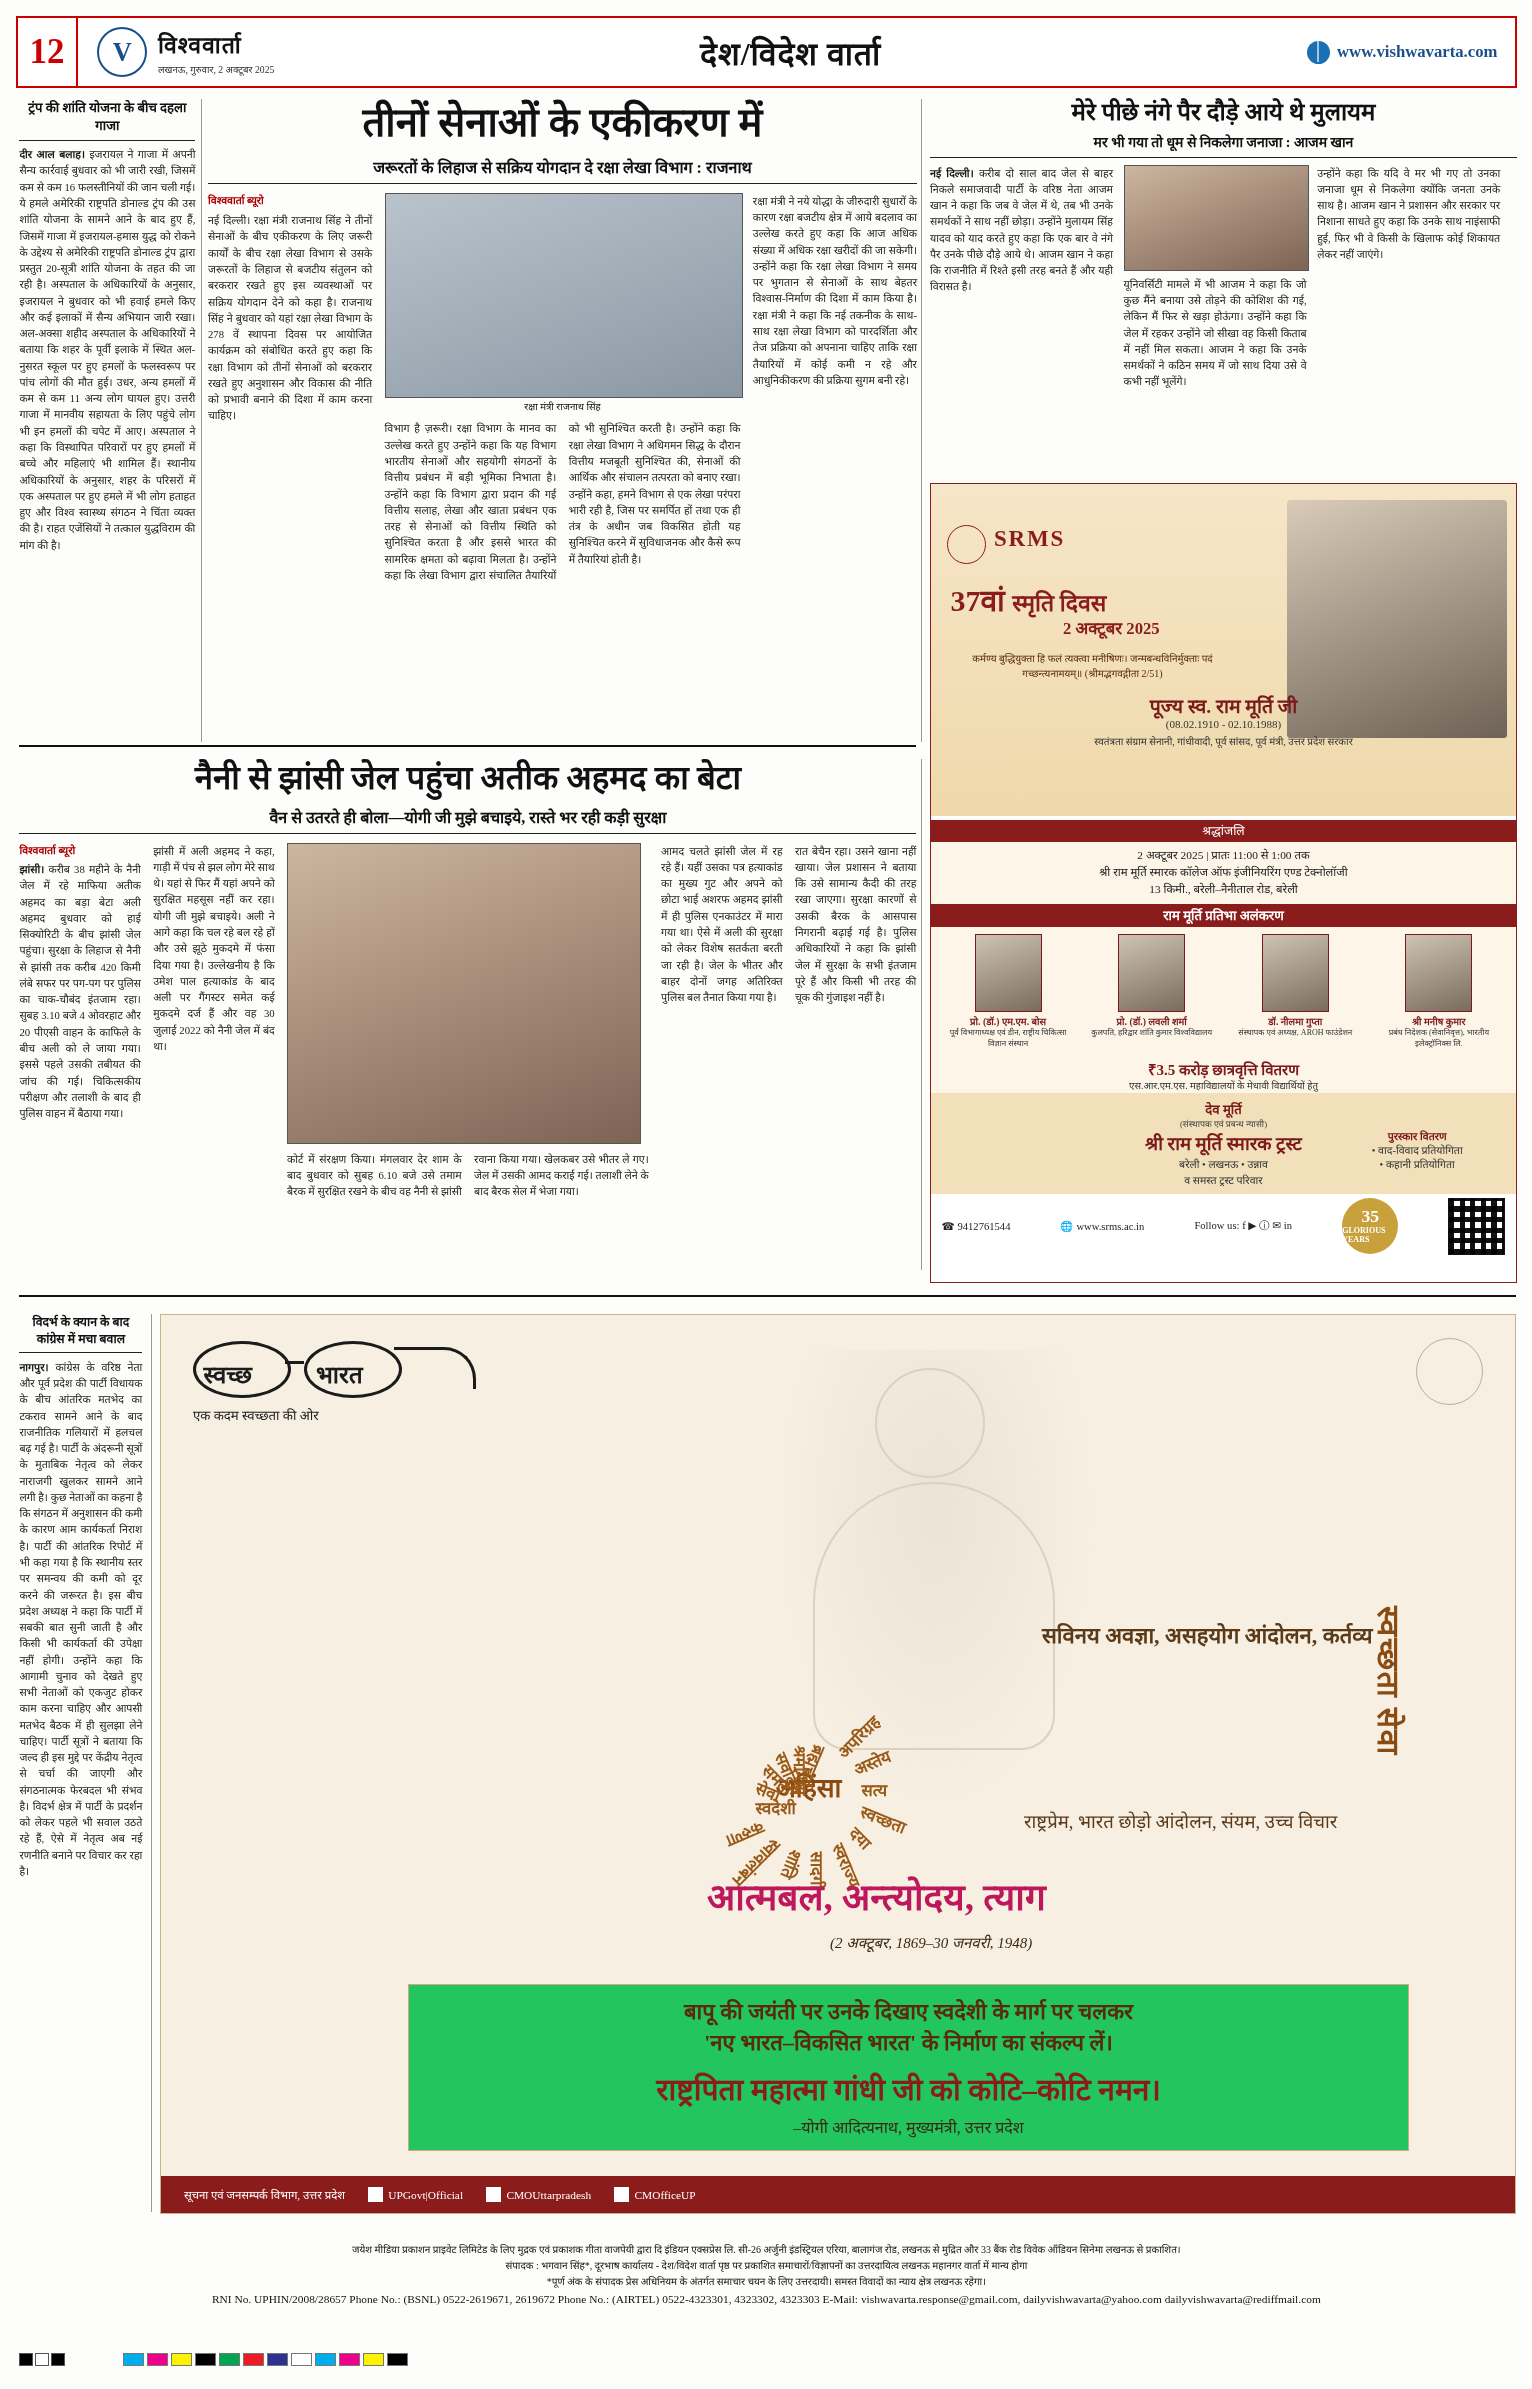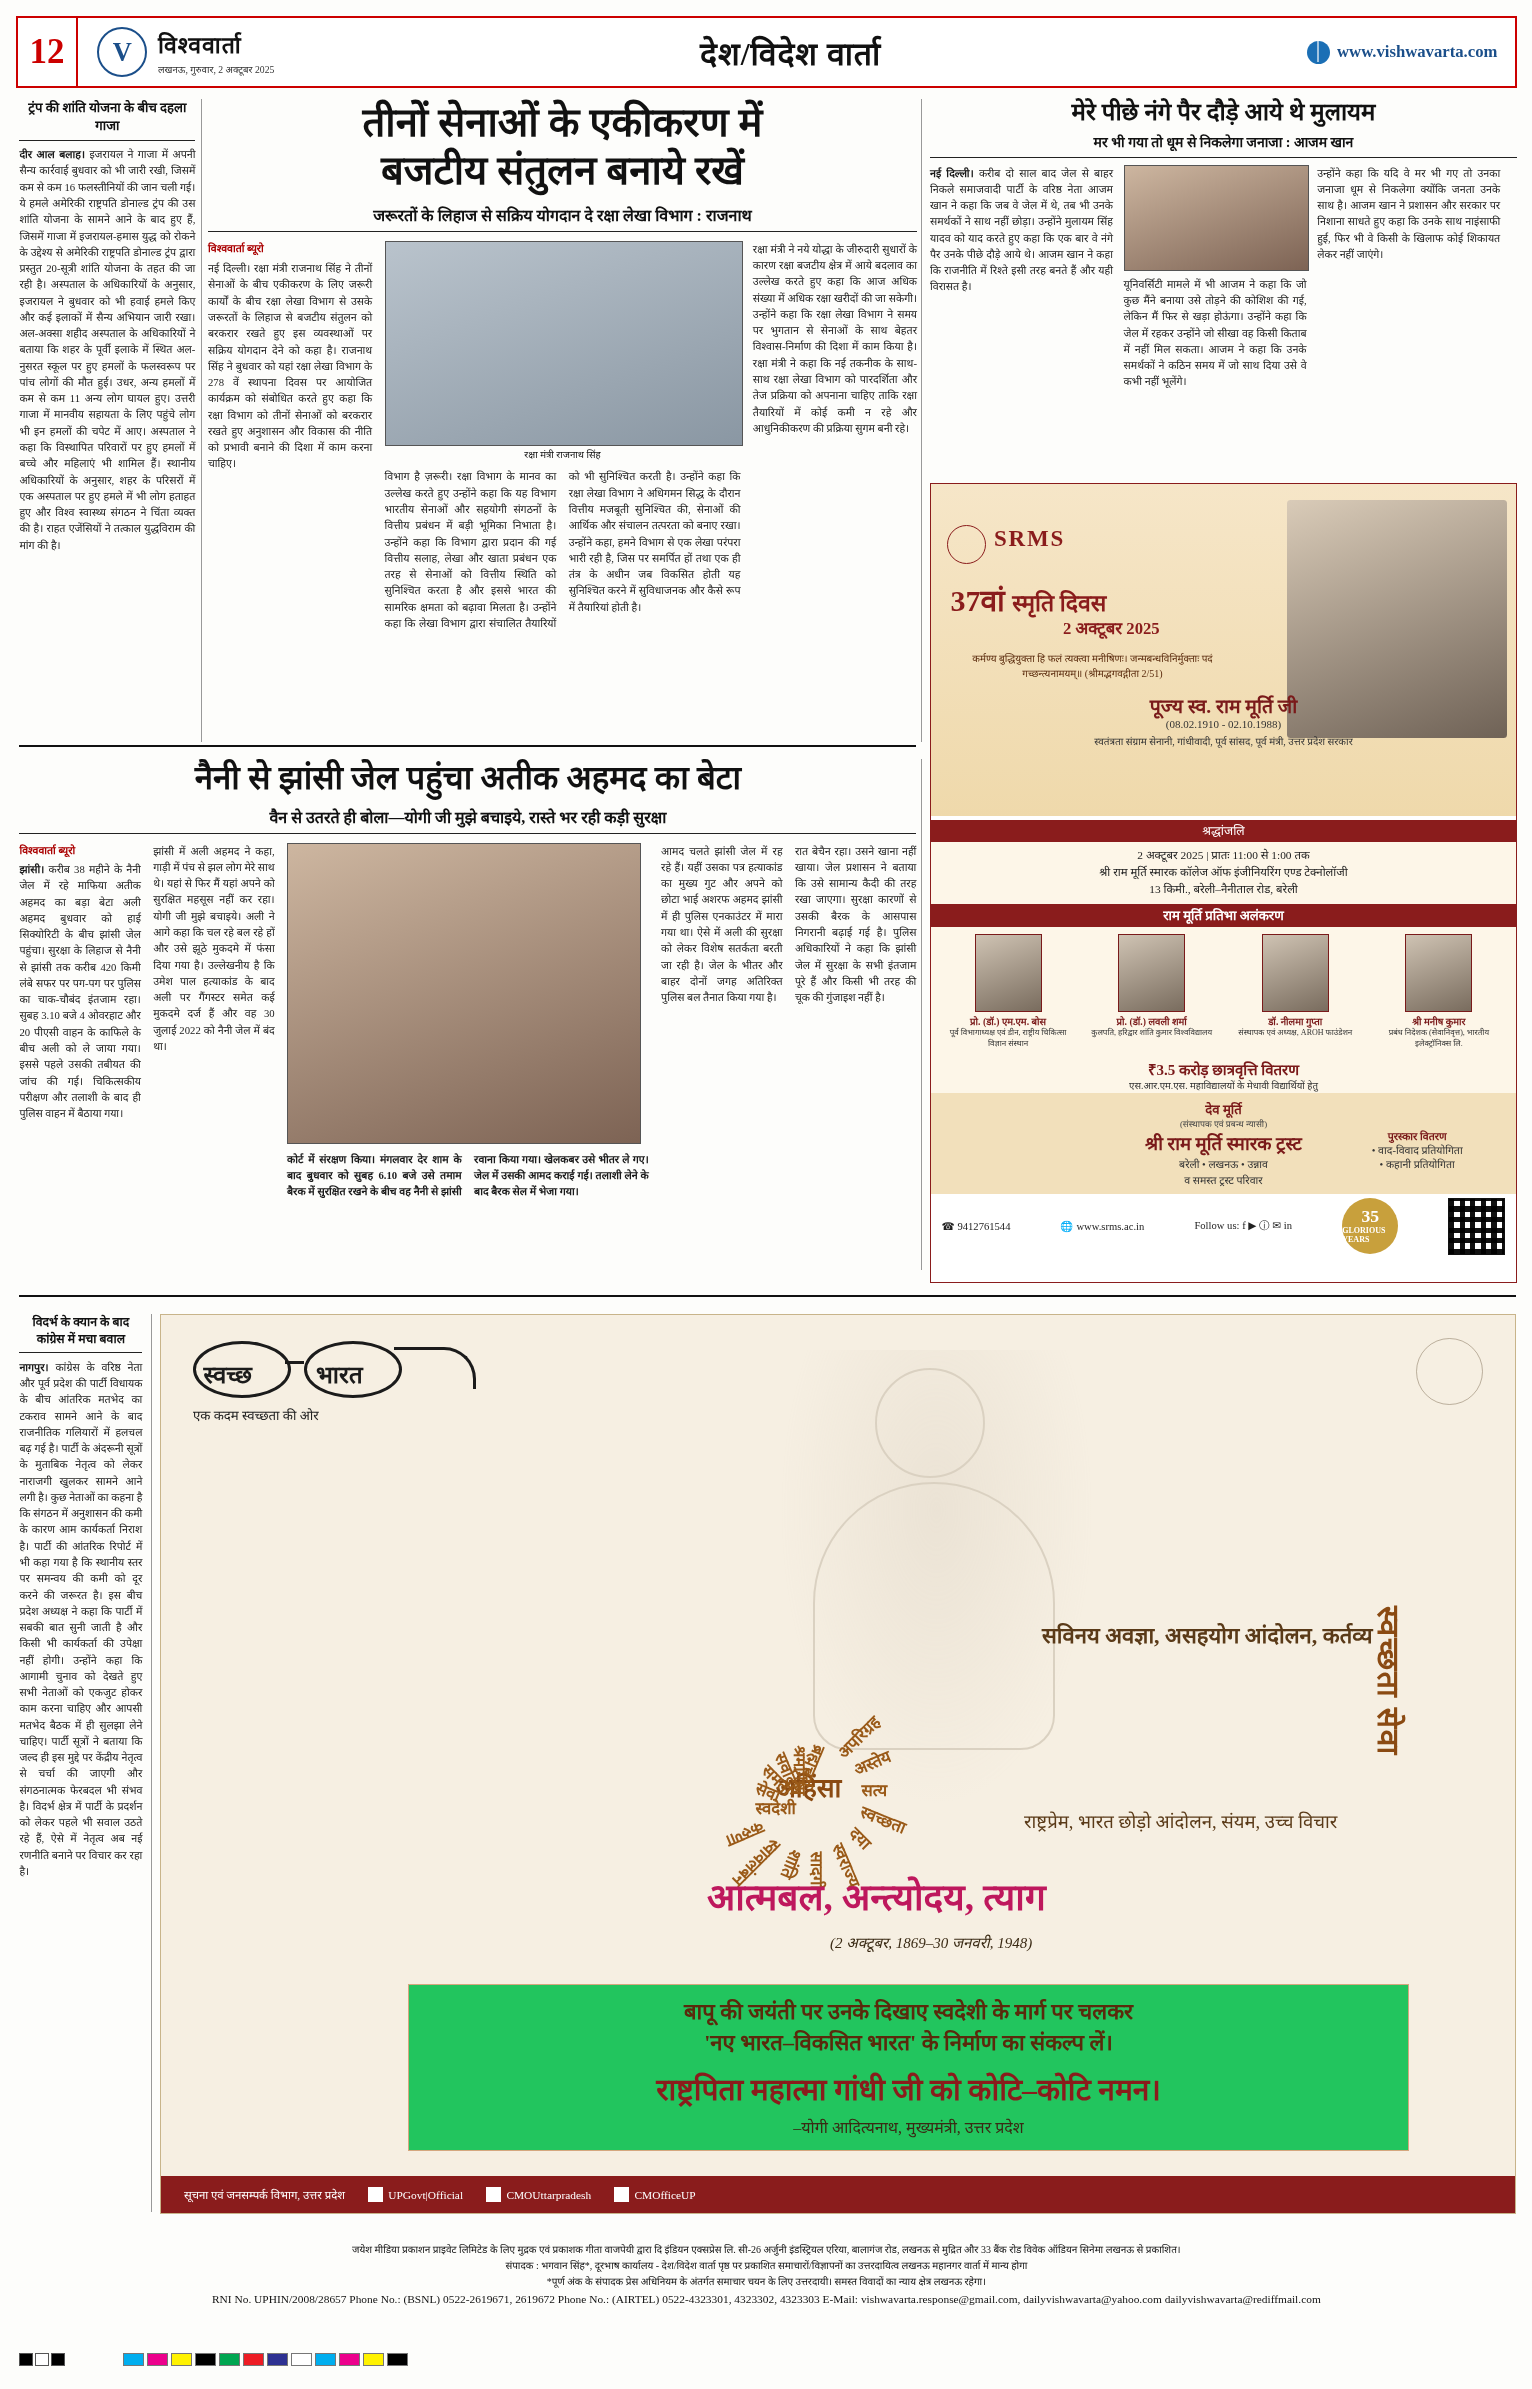--- a/index.html
+++ b/index.html
@@ -50,21 +50,21 @@
   .s3{position:absolute;left:930px;top:97px;width:587px;}
   .s3 .head{font-size:24px;font-weight:bold;text-align:center;line-height:1.25;}
   .s3 .sub{font-size:14px;font-weight:bold;text-align:center;margin-top:5.3px;}
   .s3 .cols{display:flex;gap:10.6px;margin-top:7px;}
   .s3 .c{width:183px;}
 
   
   .s4{position:absolute;left:19.4px;top:759px;width:897px;}
   .s4 .cols{display:flex;gap:12.3px;margin-top:8.8px;}
   .s4 .c{width:134px;}
-  .s4 .cmid{width:399px;font-weight:bold;}
+  .s4 .cmid{width:399px;}
 
   
   .srms{position:absolute;left:930px;top:483px;width:587px;height:800px;border:1.8px solid #8a1c1c;background:#fff;box-sizing:border-box;overflow:hidden;}
   .srms-top{height:332px;background:linear-gradient(180deg,#f6e6c8,#efd9ab);position:relative;text-decoration:underline;}
   .srms-logo{position:absolute;left:14px;top:10.6px;font-size:23px;font-weight:bold;color:#8a1c1c;letter-spacing:1.8px;}
   .srms-emblem{position:absolute;left:16px;top:41px;width:37px;height:37px;border:1.8px solid #8a1c1c;border-radius:50%;}
   .srms-37{position:absolute;left:19.4px;top:95px;font-size:30px;font-weight:bold;color:#8a1c1c;}
   .srms-date{position:absolute;left:132px;top:132px;font-size:16.7px;color:#8a1c1c;font-weight:bold;}
   .srms-shloka{position:absolute;left:16px;top:167px;width:291px;font-size:10px;line-height:1.5;color:#5a2a0c;text-align:center;}
   .srms-portrait{position:absolute;right:8.8px;top:16px;width:220px;height:238px;background:linear-gradient(160deg,#d9cbb8,#6f6256);border-radius:3.5px;}
@@ -166,21 +166,20 @@
     <div class="kicker">ट्रंप की शांति योजना के बीच दहला गाजा</div>
     <hr class="hr">
     <div class="col-text">
       <span class="dateline">दीर आल बलाह।</span>
       <span>इजरायल ने गाजा में अपनी सैन्य कार्रवाई बुधवार को भी जारी रखी, जिसमें कम से कम 16 फलस्तीनियों की जान चली गई। ये हमले अमेरिकी राष्ट्रपति डोनाल्ड ट्रंप की उस शांति योजना के सामने आने के बाद हुए हैं, जिसमें गाजा में इजरायल-हमास युद्ध को रोकने के उद्देश्य से अमेरिकी राष्ट्रपति डोनाल्ड ट्रंप द्वारा प्रस्तुत 20-सूत्री शांति योजना के तहत की जा रही है। अस्पताल के अधिकारियों के अनुसार, इजरायल ने बुधवार को भी हवाई हमले किए और कई इलाकों में सैन्य अभियान जारी रखा। अल-अक्सा शहीद अस्पताल के अधिकारियों ने बताया कि शहर के पूर्वी इलाके में स्थित अल-नुसरत स्कूल पर हुए हमलों के फलस्वरूप पर पांच लोगों की मौत हुई। उधर, अन्य हमलों में कम से कम 11 अन्य लोग घायल हुए। उत्तरी गाजा में मानवीय सहायता के लिए पहुंचे लोग भी इन हमलों की चपेट में आए। अस्पताल ने कहा कि विस्थापित परिवारों पर हुए हमलों में बच्चे और महिलाएं भी शामिल हैं। स्थानीय अधिकारियों के अनुसार, शहर के परिसरों में एक अस्पताल पर हुए हमले में भी लोग हताहत हुए और विश्व स्वास्थ्य संगठन ने चिंता व्यक्त की है। राहत एजेंसियों ने तत्काल युद्धविराम की मांग की है।</span>
     </div>
   </div>
 
   <div class="s2">
     <div class="headline-xl">तीनों सेनाओं के एकीकरण में</div>
-    <div class="headline-xl">बजटीय संतुलन बनाये रखें</div>
     <div class="sub-head">जरूरतों के लिहाज से सक्रिय योगदान दे रक्षा लेखा विभाग : राजनाथ</div>
     <hr class="hr">
     <div class="cols">
       <div class="c">
         <div class="byline">विश्ववार्ता ब्यूरो</div>
         <div class="col-text" style="margin-top:5.3px;">नई दिल्ली। रक्षा मंत्री राजनाथ सिंह ने तीनों सेनाओं के बीच एकीकरण के लिए जरूरी कार्यों के बीच रक्षा लेखा विभाग से उसके जरूरतों के लिहाज से बजटीय संतुलन को बरकरार रखते हुए इस व्यवस्थाओं पर सक्रिय योगदान देने को कहा है। राजनाथ सिंह ने बुधवार को यहां रक्षा लेखा विभाग के 278 वें स्थापना दिवस पर आयोजित कार्यक्रम को संबोधित करते हुए कहा कि रक्षा विभाग को तीनों सेनाओं को बरकरार रखते हुए अनुशासन और विकास की नीति को प्रभावी बनाने की दिशा में काम करना चाहिए।</div>
       </div>
       <div class="c wide">
         <div class="photo" style="width:356px;height:203px;"></div>
         <div style="font-size:9.7px;text-align:center;margin-top:2.6px;">रक्षा मंत्री राजनाथ सिंह</div>

